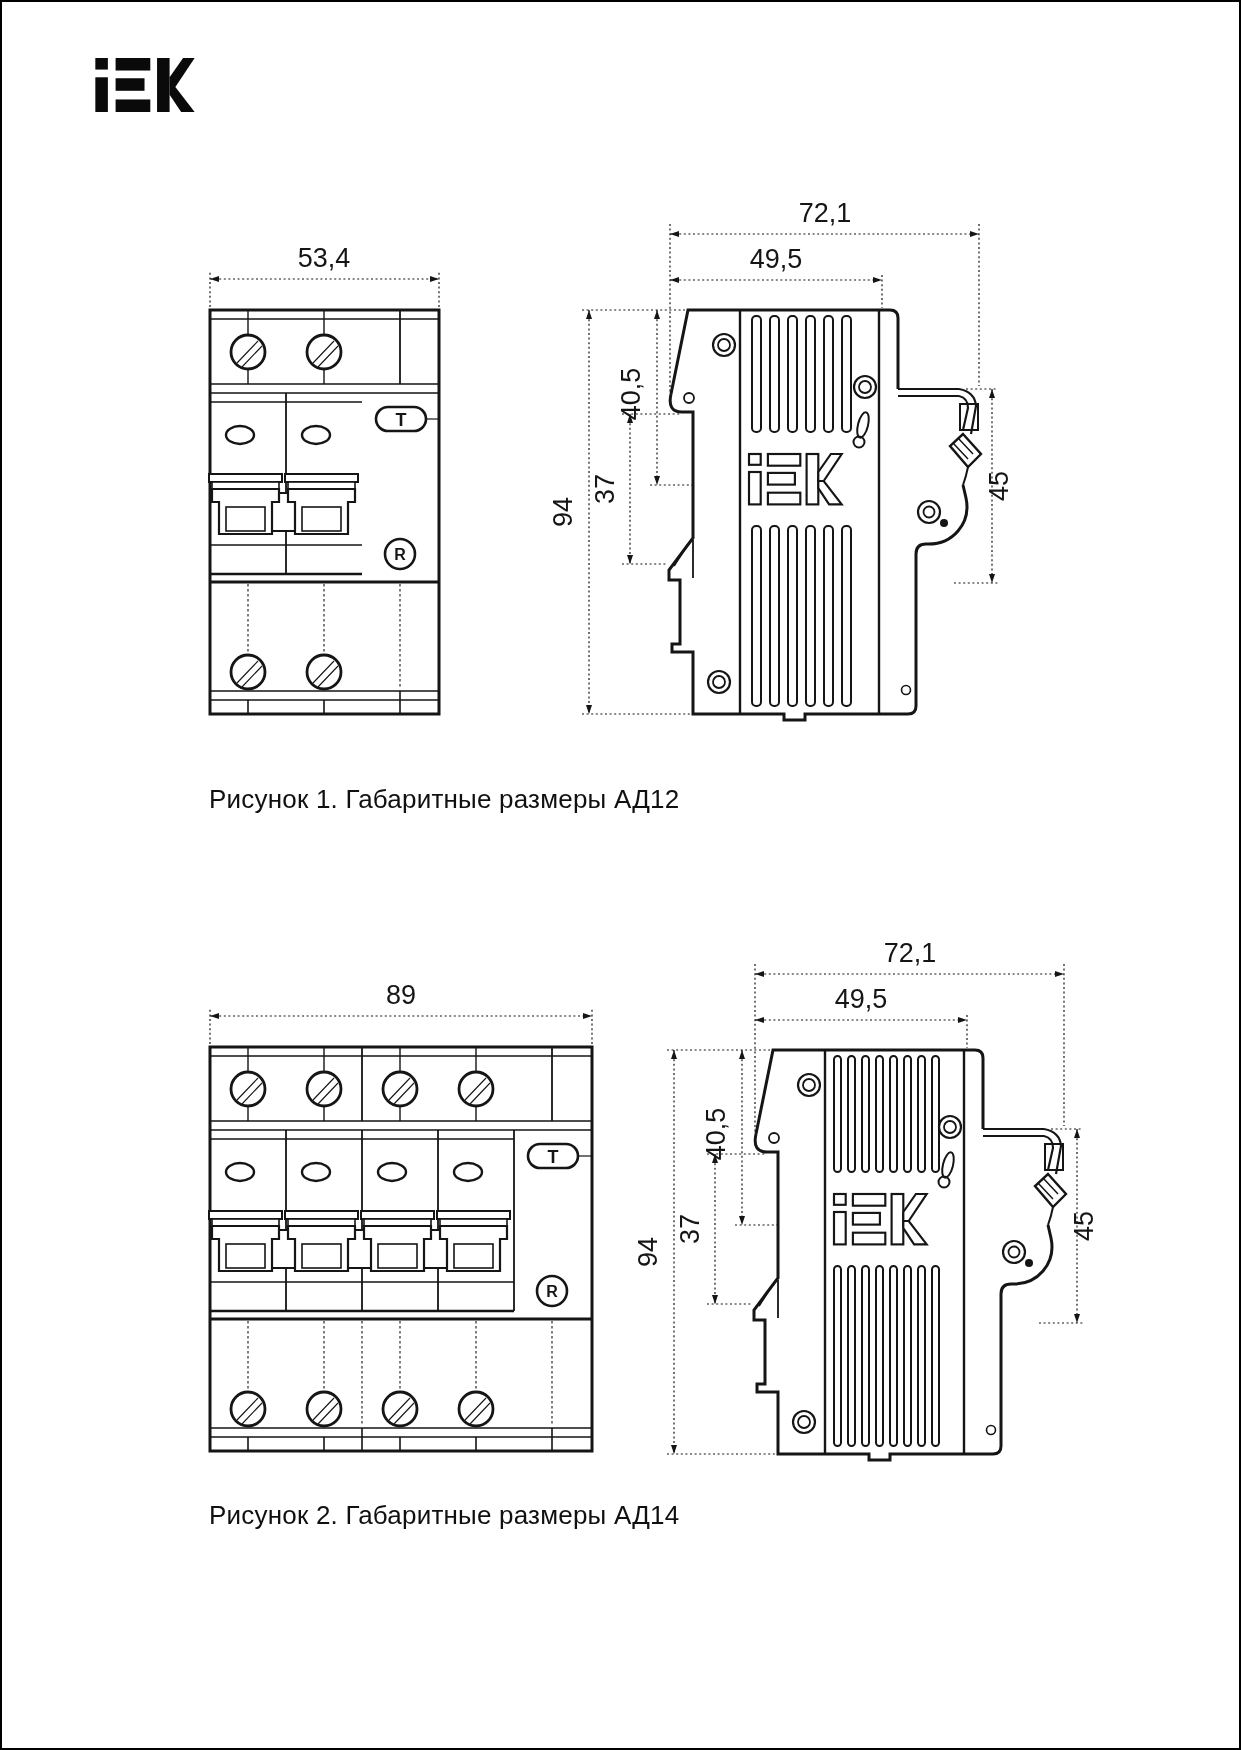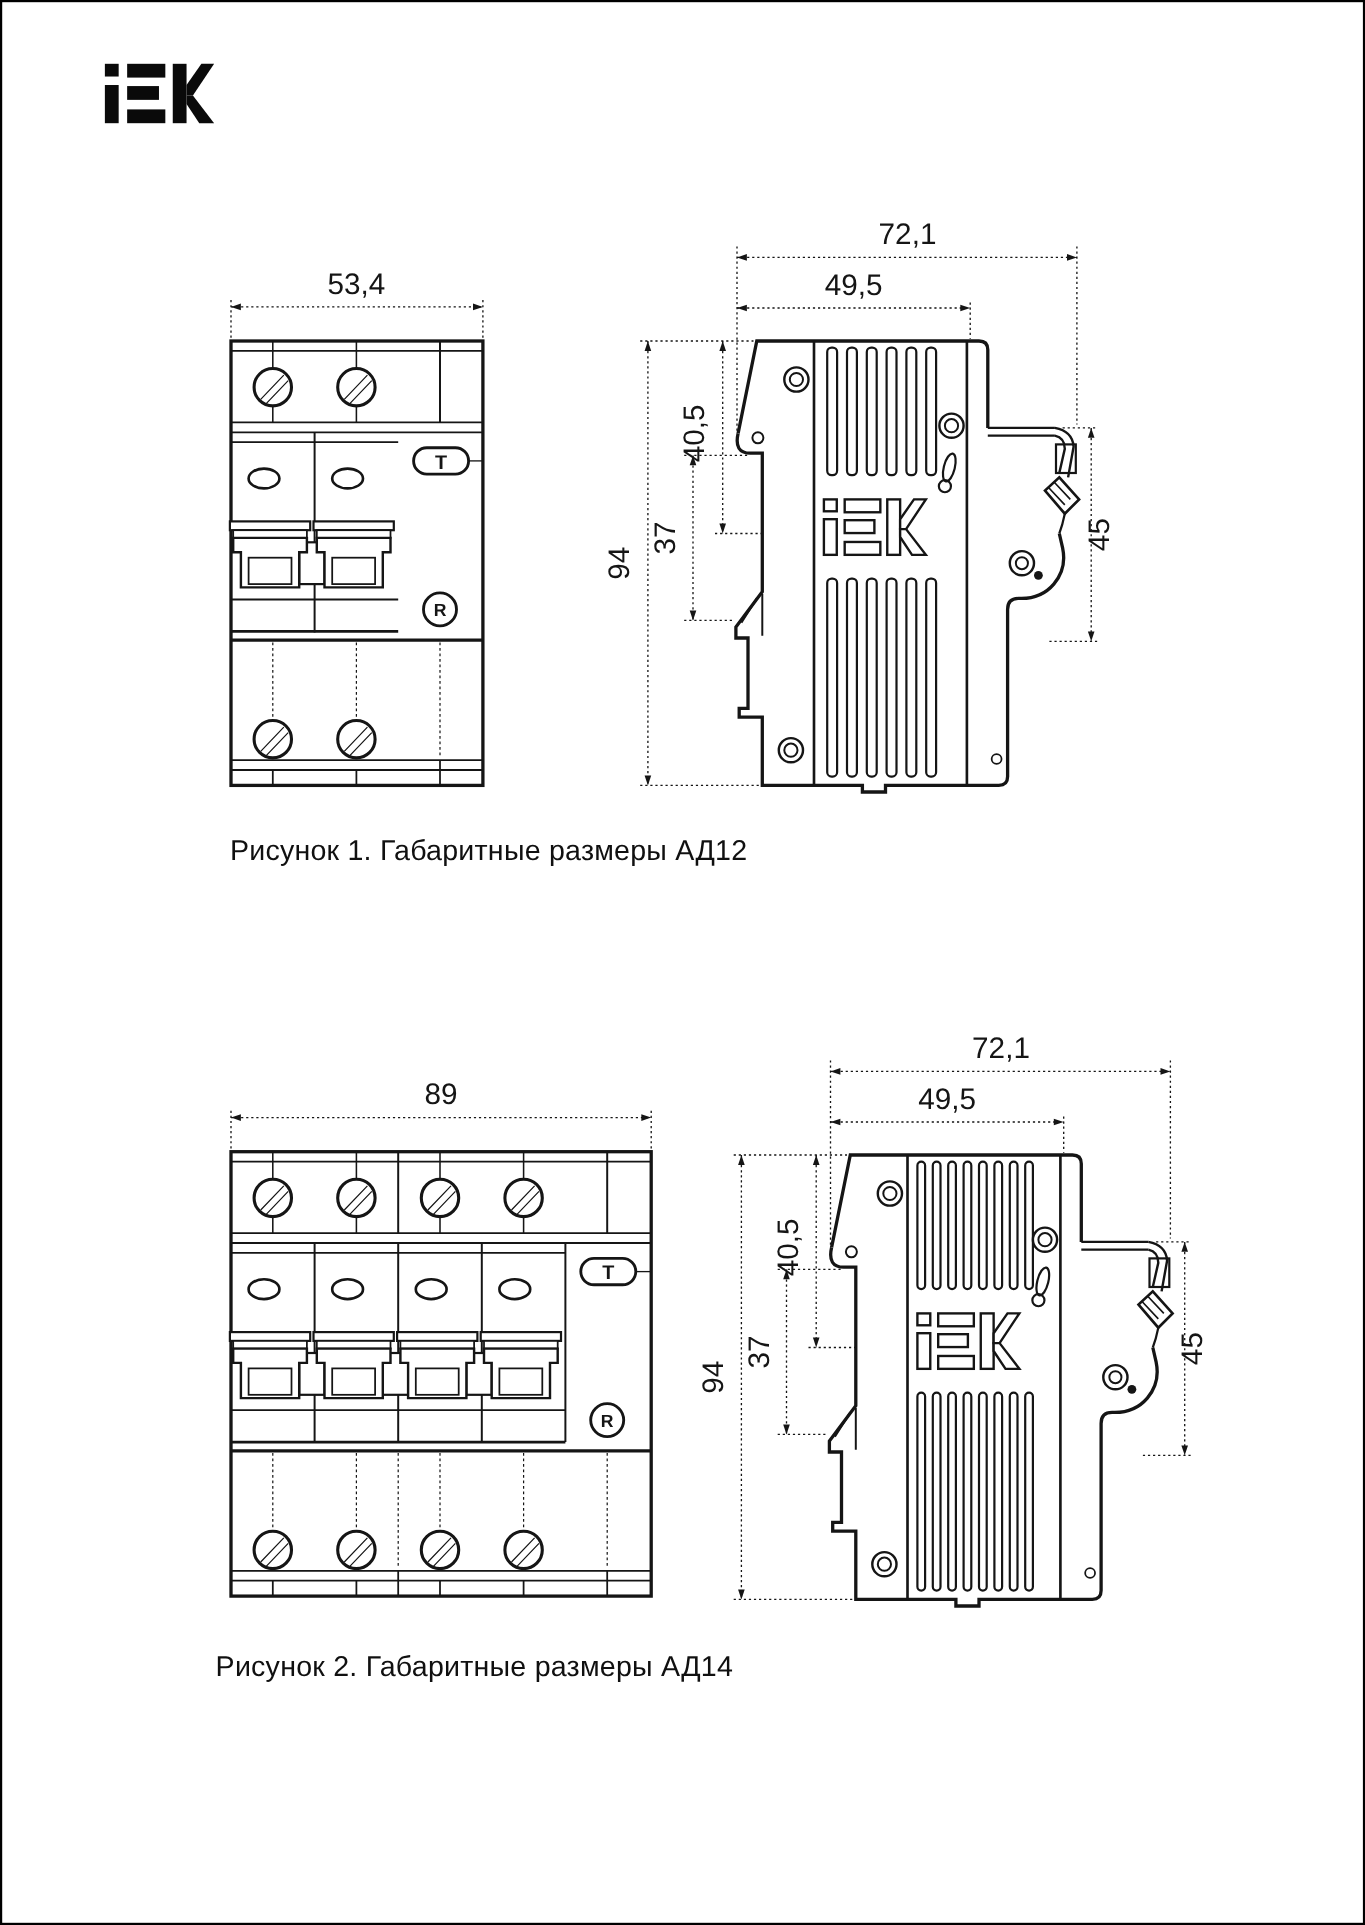--- a/index.html
+++ b/index.html
@@ -213,21 +213,21 @@
       </g>
       <g>
         <circle class="ink fillw" cx="407" cy="330" r="11" stroke-width="2.2"></circle>
           <circle class="ink" cx="407" cy="330" r="5.5" stroke-width="1.8"></circle>
       </g>
       <circle class="arr" cx="422" cy="341" r="4"></circle>
       <circle class="ink" cx="384" cy="508" r="4.5" stroke-width="1.6"></circle>
     </g>
   </svg>
 
-  <div class="caption" style="left:207px;top:756px;">Рисунок 1. Габаритные размеры АД12</div>
+  <div class="caption" style="left:207px;top:782px;">Рисунок 1. Габаритные размеры АД12</div>
 
   <svg class="abs" style="left:180px;top:965px;" width="430" height="500" viewBox="0 0 430 500">
     <g>
       <path class="dim" d="M28,77 V41 M410,77 V41 M28,49 H410"></path>
       <polygon class="arr" points="28,49 37,46 37,52"></polygon>
       <polygon class="arr" points="410,49 401,46 401,52"></polygon>
       <text class="dimtxt" x="219" y="37" text-anchor="middle">89</text>
     </g>
     <g>
       <rect class="ink fillw" x="28" y="80" width="382" height="404" stroke-width="3"></rect>
@@ -405,15 +405,15 @@
       </g>
       <g>
         <circle class="ink fillw" cx="407" cy="330" r="11" stroke-width="2.2"></circle>
           <circle class="ink" cx="407" cy="330" r="5.5" stroke-width="1.8"></circle>
       </g>
       <circle class="arr" cx="422" cy="341" r="4"></circle>
       <circle class="ink" cx="384" cy="508" r="4.5" stroke-width="1.6"></circle>
     </g>
   </svg>
 
-  <div class="caption" style="left:194px;top:1498px;">Рисунок 2. Габаритные размеры АД14</div>
+  <div class="caption" style="left:207px;top:1498px;">Рисунок 2. Габаритные размеры АД14</div>
 
 </div>
 
 </body></html>

